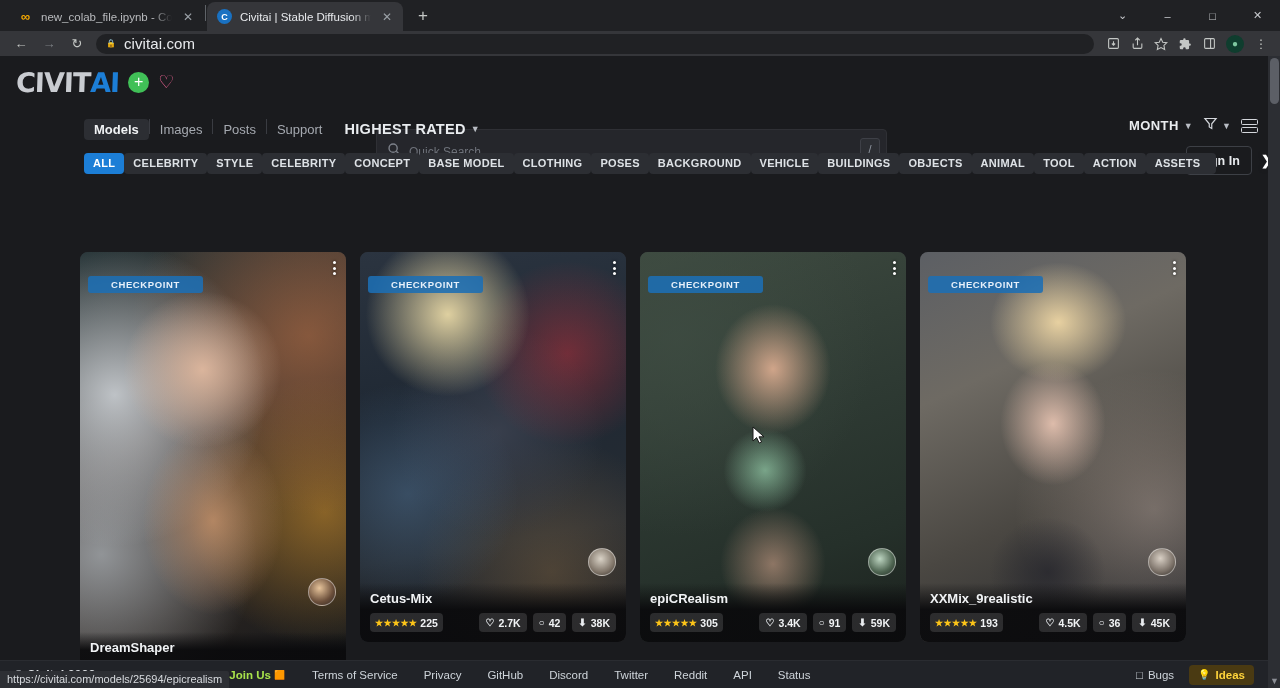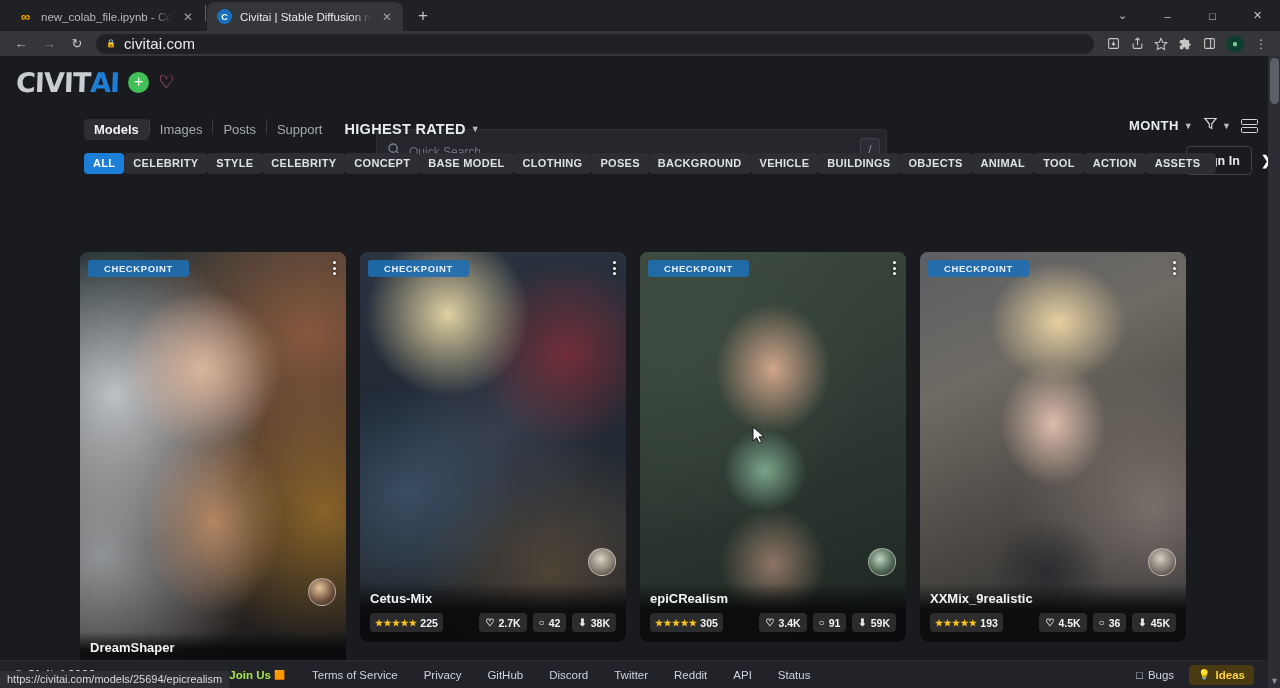--- a/index.html
+++ b/index.html
@@ -224,24 +224,24 @@
     width: 266px; border-radius: 8px; overflow: hidden;
     position: relative; background: #2c2e33;
     height: 390px;
   }
   .card.tall { height: 420px; }
   .card-img {
     position: absolute; inset: 0;
     background-size: cover; background-position: center;
   }
   .badge {
-    position: absolute; left: 8px; top: 8px;
+    position: absolute; left: 8px; top: 24px;
     background: rgba(28,110,180,0.88); color: #e7f0fa;
     font-size: 9.5px; font-weight: 700; letter-spacing: 0.6px;
-    padding: 3px 16px; border-radius: 3px;
+    padding: 3px 23px; border-radius: 3px;
     z-index: 3;
   }
   .updated-badge {
     position: absolute; right: 22px; top: -13px;
     background: #e03131; color: #fff;
     font-size: 10px; font-weight: 600;
     padding: 2px 6px; border-radius: 3px; z-index: 4;
   }
   .kebab {
     position: absolute; right: 10px; top: 9px;

